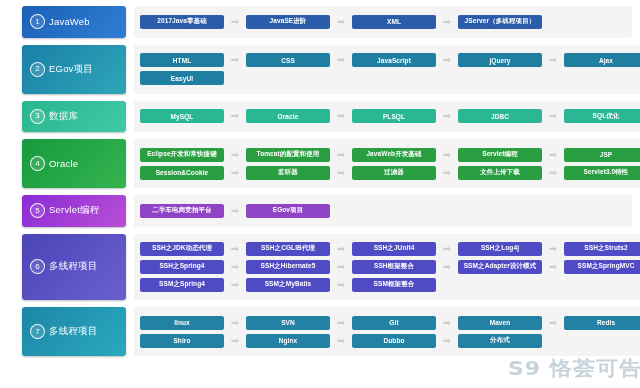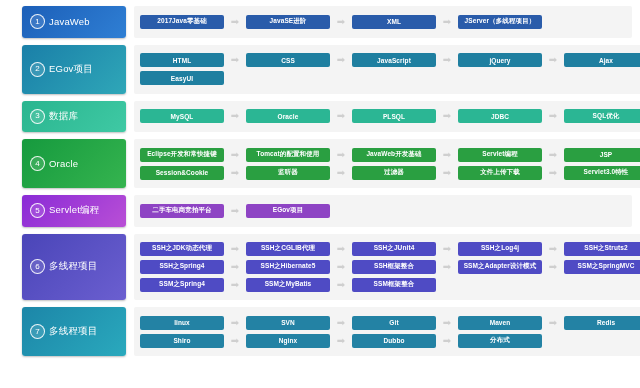--- a/index.html
+++ b/index.html
@@ -281,13 +281,16 @@
             <div class="arrow">➡</div>
             <div class="node" style="background: rgb(35, 130, 164);">Nginx</div>
             <div class="arrow">➡</div>
             <div class="node" style="background: rgb(35, 130, 164);">Dubbo</div>
             <div class="arrow">➡</div>
             <div class="node" style="background: rgb(35, 130, 164);">分布式</div>
           </div>
         </div>
       </div>
     </div>
+  <div class="watermark">
+    <span class="wm-badge">S9 恪荟可告</span>
+  </div>
 </div>
 
 </body></html>

